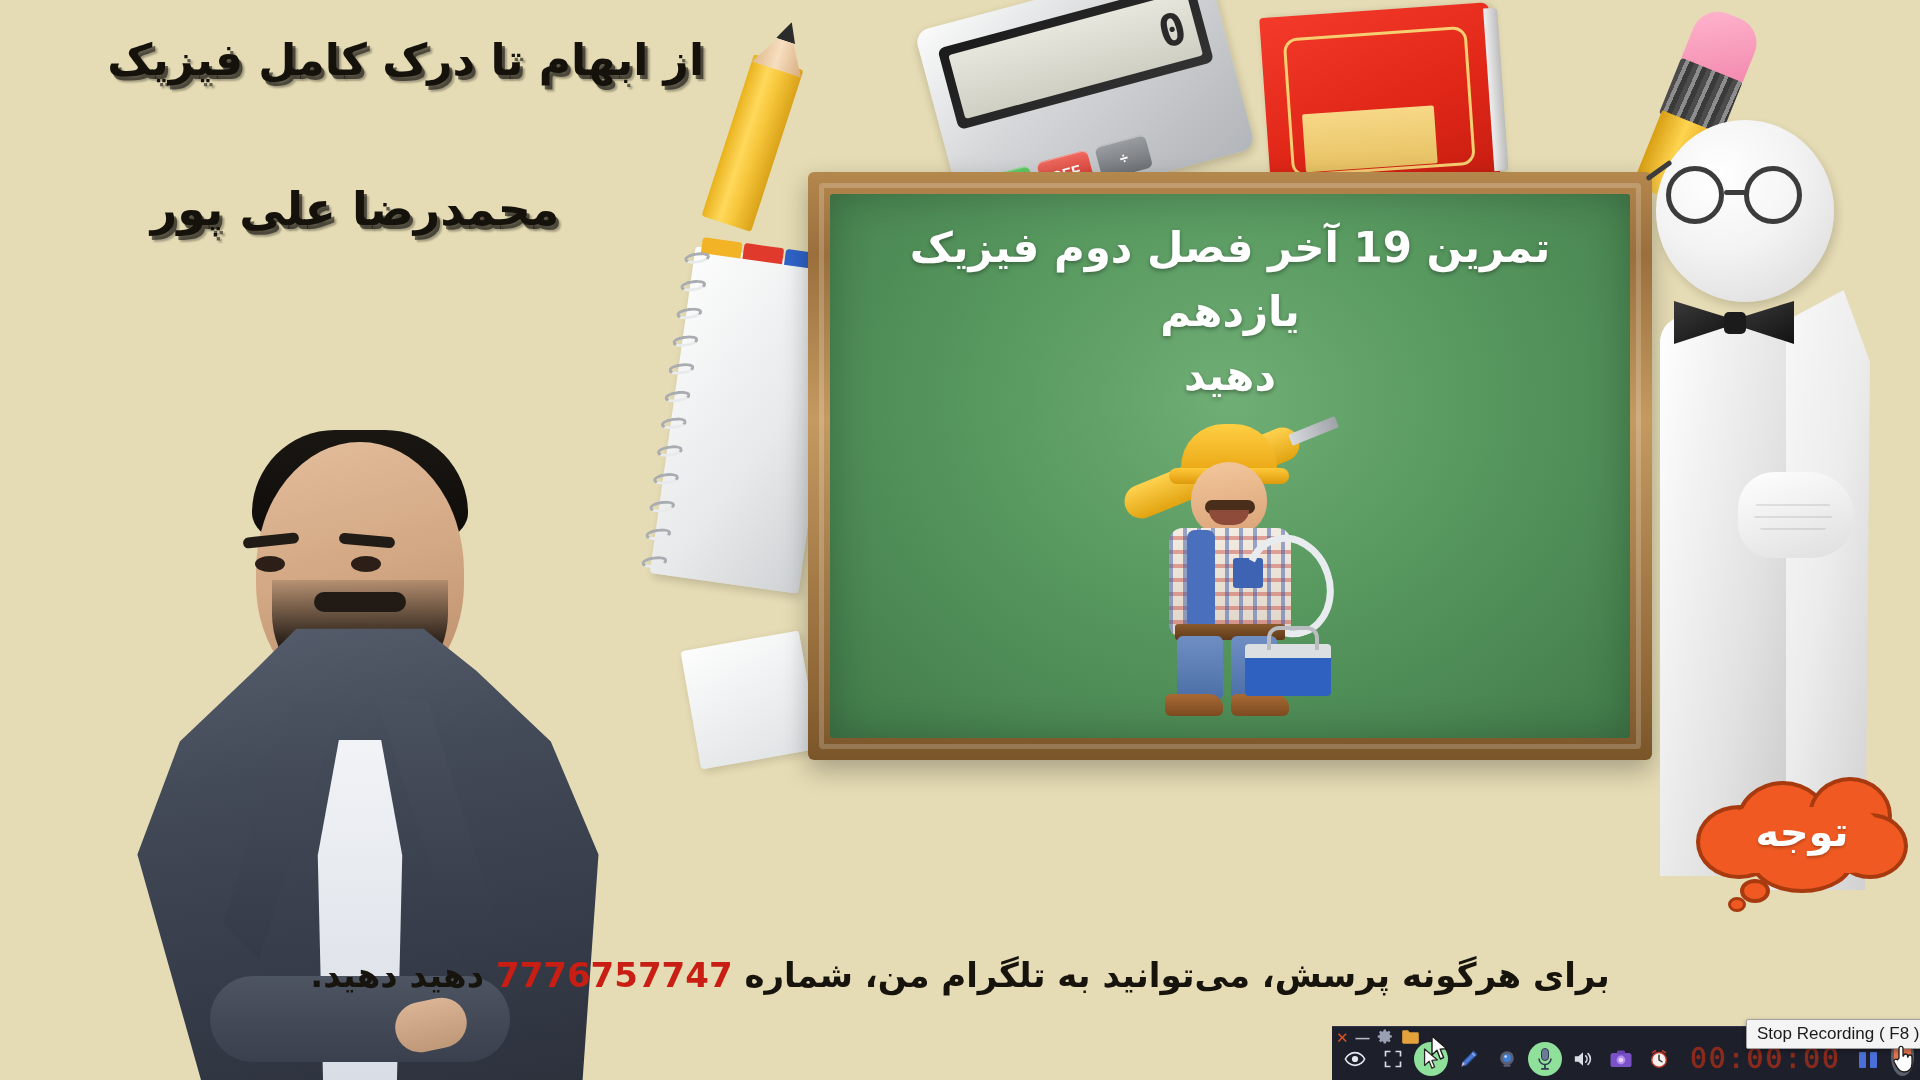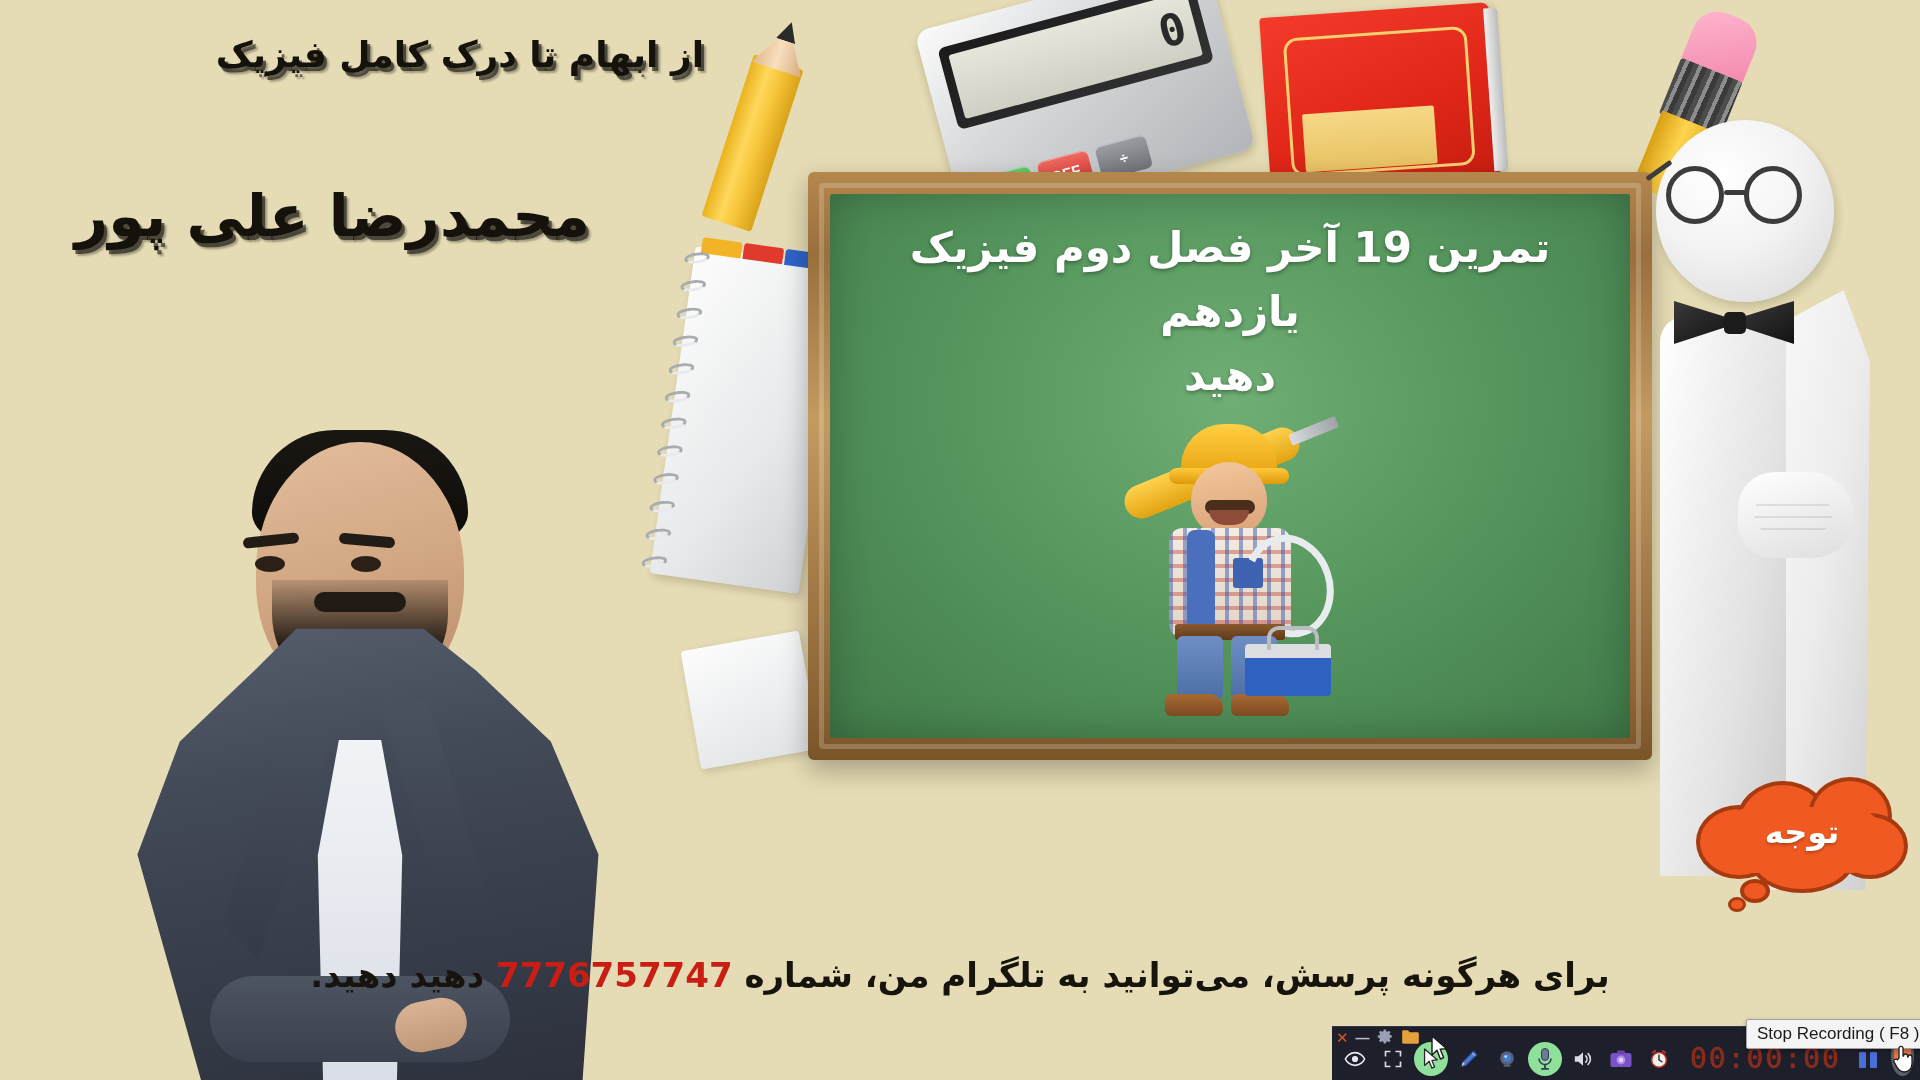--- a/index.html
+++ b/index.html
@@ -20,22 +20,22 @@
   .head-line {
     position: absolute;
     direction: rtl;
     white-space: nowrap;
     font-family: "DejaVu Sans", sans-serif;
     font-weight: 700;
     color: #15110b;
     text-shadow: 3px 4px 0 rgba(0,0,0,.55), 5px 6px 2px rgba(0,0,0,.28);
     letter-spacing: 1px;
   }
-  #head-title  { top: 34px;  left: 14px;  width: 690px; font-size: 36px; text-align: right; }
-  #head-author { top: 182px; left: 120px; width: 470px; font-size: 58px; text-align: center; }
+  #head-title  { top: 34px;  left: 14px;  width: 690px; font-size: 44px; text-align: right; }
+  #head-author { top: 182px; left: 120px; width: 470px; font-size: 46px; text-align: center; }
 
   
   #presenter {
     position: absolute; left: 95px; bottom: 0; width: 530px; height: 720px;
   }
   #presenter .body {
     position: absolute; left: 0; bottom: 0; width: 530px; height: 470px;
     background: linear-gradient(170deg,#5a6170 0%, #434a58 34%, #363c49 70%, #2c313c 100%);
     clip-path: polygon(20% 100%, 8% 52%, 16% 28%, 30% 13%, 38% 4%, 62% 4%, 72% 13%, 86% 28%, 95% 52%, 92% 100%);
     border-radius: 12px 12px 0 0;
@@ -347,21 +347,21 @@
     position: absolute; left: 50px; top: 104px; width: 30px; height: 24px;
     background: #f05a22; border: 4px solid #a83a10; border-radius: 50%;
   }
   #attention .tail2 {
     position: absolute; left: 38px; top: 122px; width: 18px; height: 15px;
     background: #f05a22; border: 3px solid #a83a10; border-radius: 50%;
   }
   #attention .label2 {
     position: absolute; inset: 0; display: flex; align-items: center; justify-content: center;
     direction: rtl; color: #ffffff; font-family: "DejaVu Sans", sans-serif;
-    font-weight: 700; font-size: 32px; padding-bottom: 16px;
+    font-weight: 700; font-size: 40px; padding-bottom: 16px;
     text-shadow: 0 2px 3px rgba(0,0,0,.25);
   }
 
   
   #contact {
     position: absolute; left: 0; right: 0; top: 955px;
     direction: rtl; text-align: center;
     font-family: "DejaVu Sans", sans-serif; font-weight: 700; font-size: 34px;
     color: #17130d; white-space: nowrap;
   }

